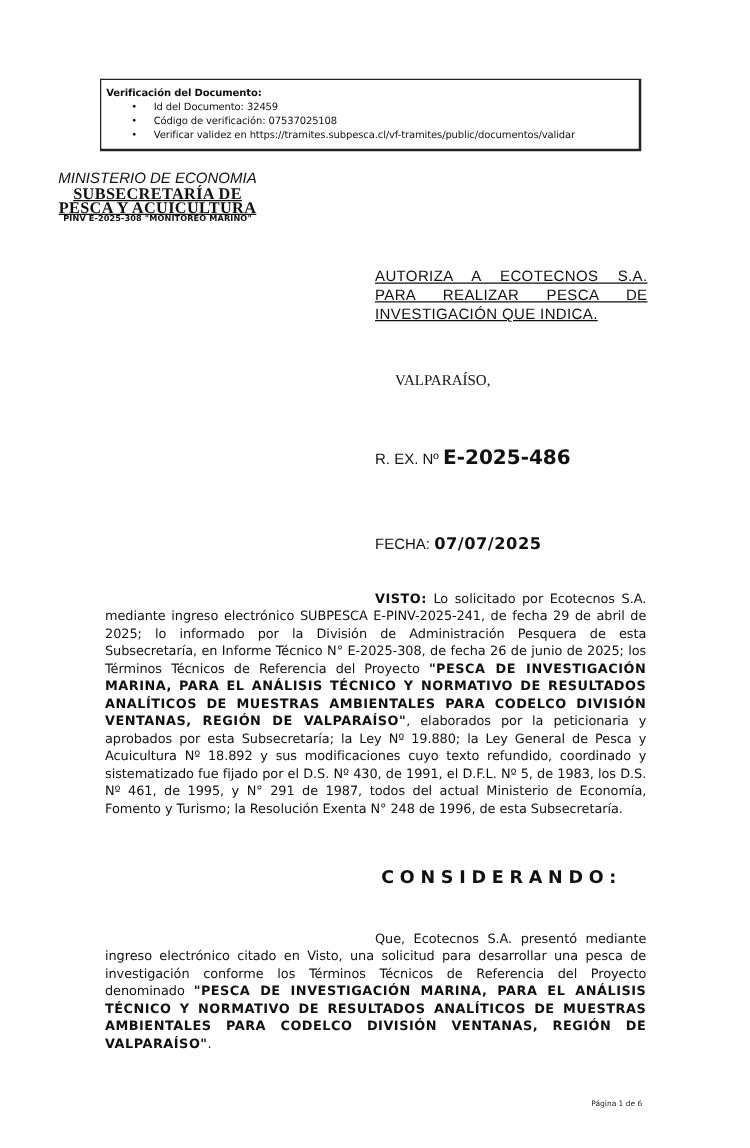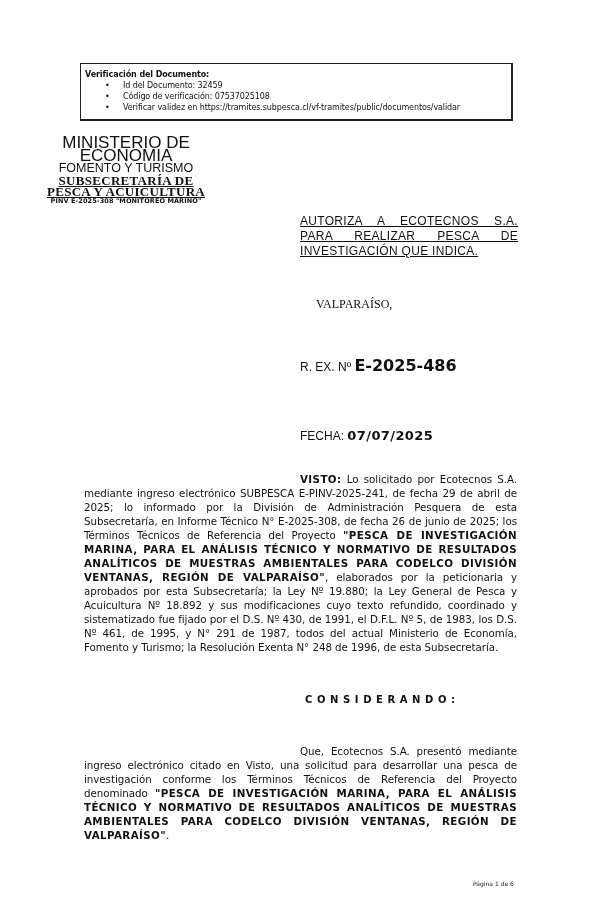--- a/index.html
+++ b/index.html
@@ -16,21 +16,21 @@
     }
     .verif-title { font-weight: bold; font-size: 8px; }
     .verif-list { list-style: none; margin-left: 20px; }
     .verif-list li { position: relative; padding-left: 18px; white-space: nowrap; }
     .verif-list li .bullet { position: absolute; left: 0; top: 0; }
 
     .ministry {
       position: absolute; left: 36px; top: 136px; width: 180px; text-align: center;
       font-family: "Liberation Sans", sans-serif;
     }
-    .ministry .l1 { font-size: 17px; line-height: 13px; }
+    .ministry .l1 { font-size: 12px; line-height: 13px; font-style: italic; }
     .ministry .l2 { font-size: 12.5px; line-height: 13px; }
     .ministry .l3 { font-family: Liberation Serif, serif; font-size: 13px; font-weight: bold; text-decoration: underline; line-height: 11px; letter-spacing: 0.3px; }
     .ministry .l4 { font-family: "DejaVu Sans", sans-serif; font-size: 6.5px; font-weight: bold; line-height: 9px; letter-spacing: 0.1px; }
 
     .subject {
       position: absolute; left: 300px; top: 214px; width: 218px;
       font-family: "Liberation Sans", sans-serif; font-size: 12px; line-height: 15px;
       text-align: justify; letter-spacing: 0.3px; text-decoration: underline;
     }
     .city {
@@ -48,21 +48,21 @@
     }
     .fecha .date { font-family: "DejaVu Sans", sans-serif; font-weight: bold; font-size: 13px; letter-spacing: 0.4px; }
 
     .para {
       position: absolute; left: 84px; width: 433px;
       font-size: 10.3px; line-height: 14px; text-align: justify; letter-spacing: -0.05px;
     }
     .para b { letter-spacing: 0.4px; }
     .visto { top: 472px; text-indent: 216px; }
     .considerando {
-      position: absolute; left: 305px; top: 694px; font-weight: bold; font-size: 10px;
+      position: absolute; left: 305px; top: 694px; font-weight: bold; font-size: 14px;
       letter-spacing: 4.6px;
     }
     .que { top: 744px; text-indent: 216px; }
 
     .footer {
       position: absolute; left: 473px; top: 880px; font-size: 6px; color: #222;
     }
   </style>
 </head>
 <body>
@@ -82,21 +82,20 @@
       </li>
       <li>
         <span class="bullet">•</span>
         <span>Verificar validez en https://tramites.subpesca.cl/vf-tramites/public/documentos/validar</span>
       </li>
     </ul>
   </div>
 
   <div class="ministry">
     <div class="l1">MINISTERIO DE ECONOMIA</div>
-    <div class="l2">FOMENTO Y TURISMO</div>
     <div class="l3">SUBSECRETARÍA DE PESCA Y ACUICULTURA</div>
     <div class="l4">PINV E-2025-308 "MONITOREO MARINO"</div>
   </div>
 
   <div class="subject">AUTORIZA A ECOTECNOS S.A. PARA REALIZAR PESCA DE INVESTIGACIÓN QUE INDICA.</div>
 
   <div class="city">VALPARAÍSO,</div>
 
   <div class="rex">
     <span>R. EX. Nº </span><span class="num">E-2025-486</span>

